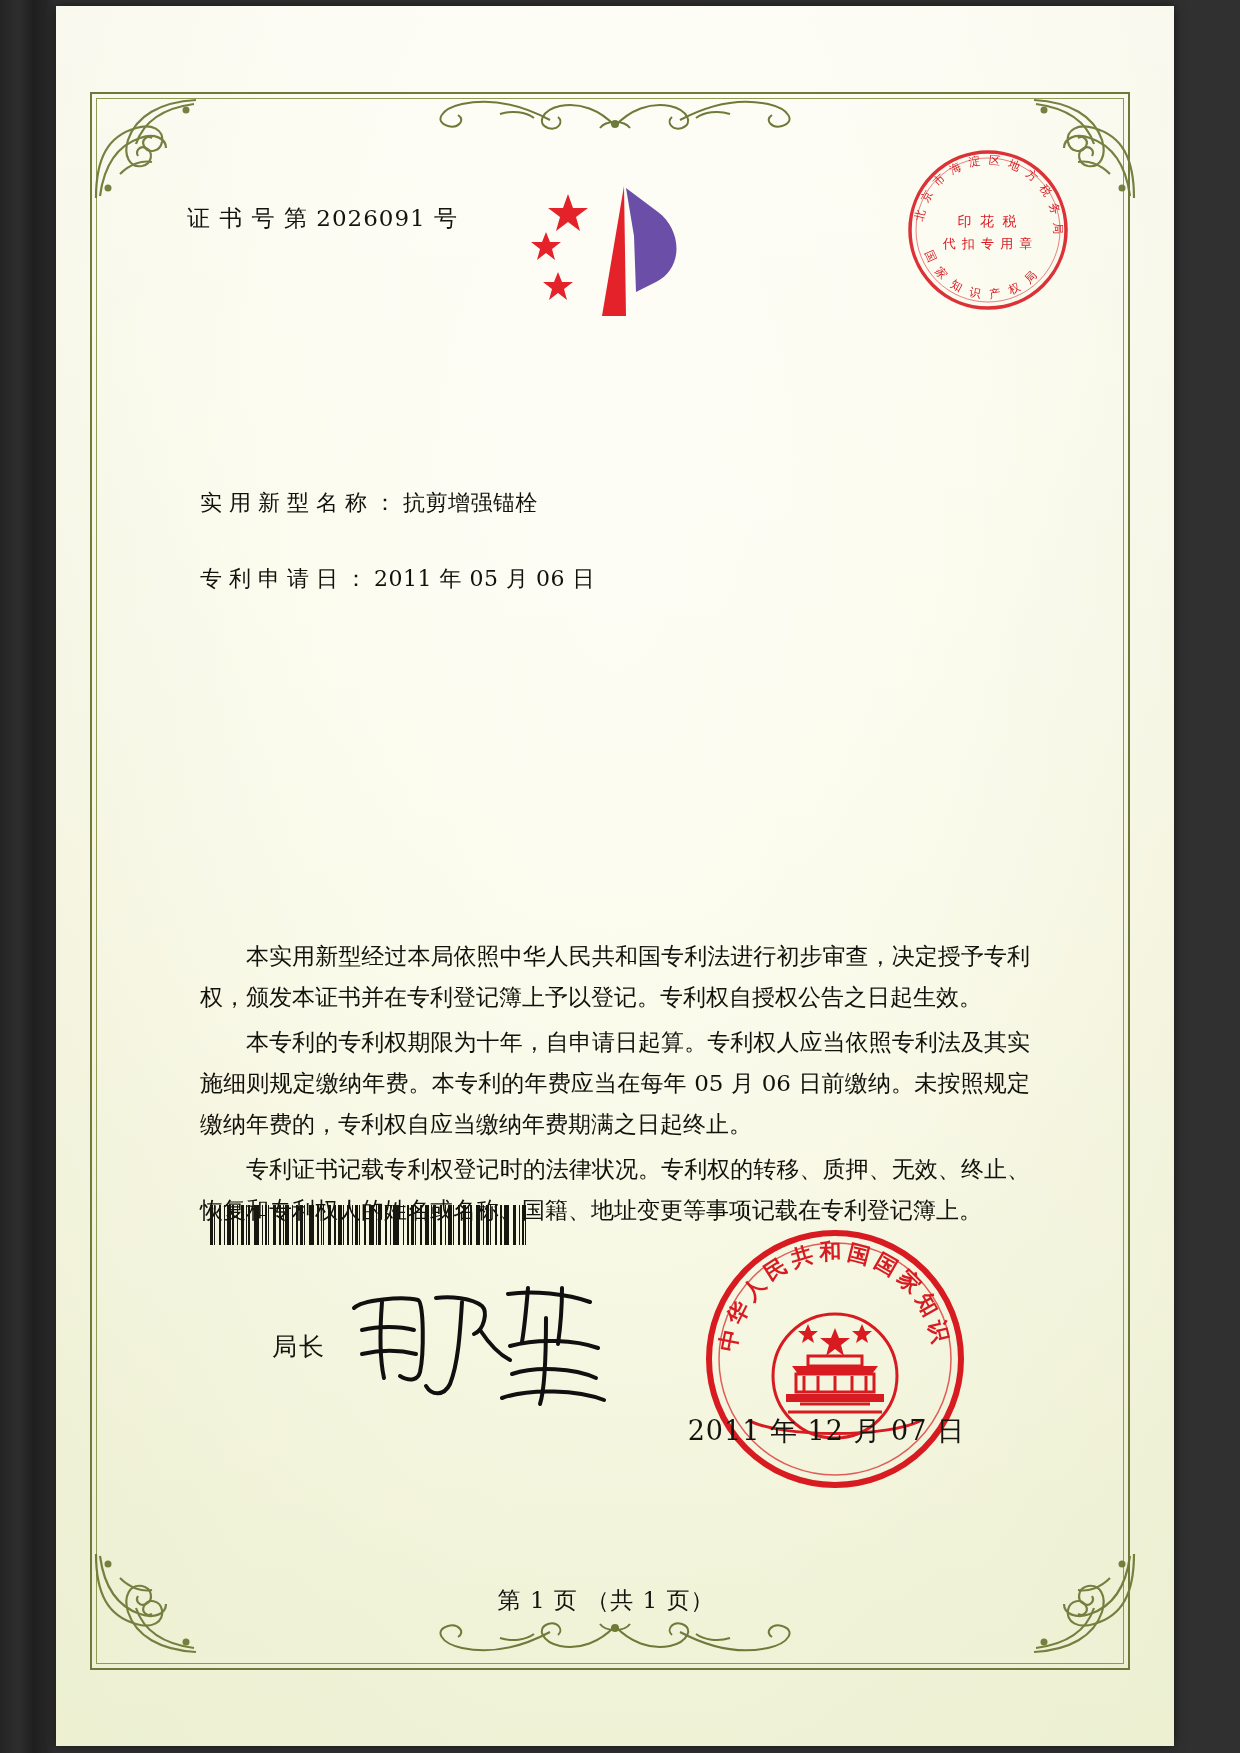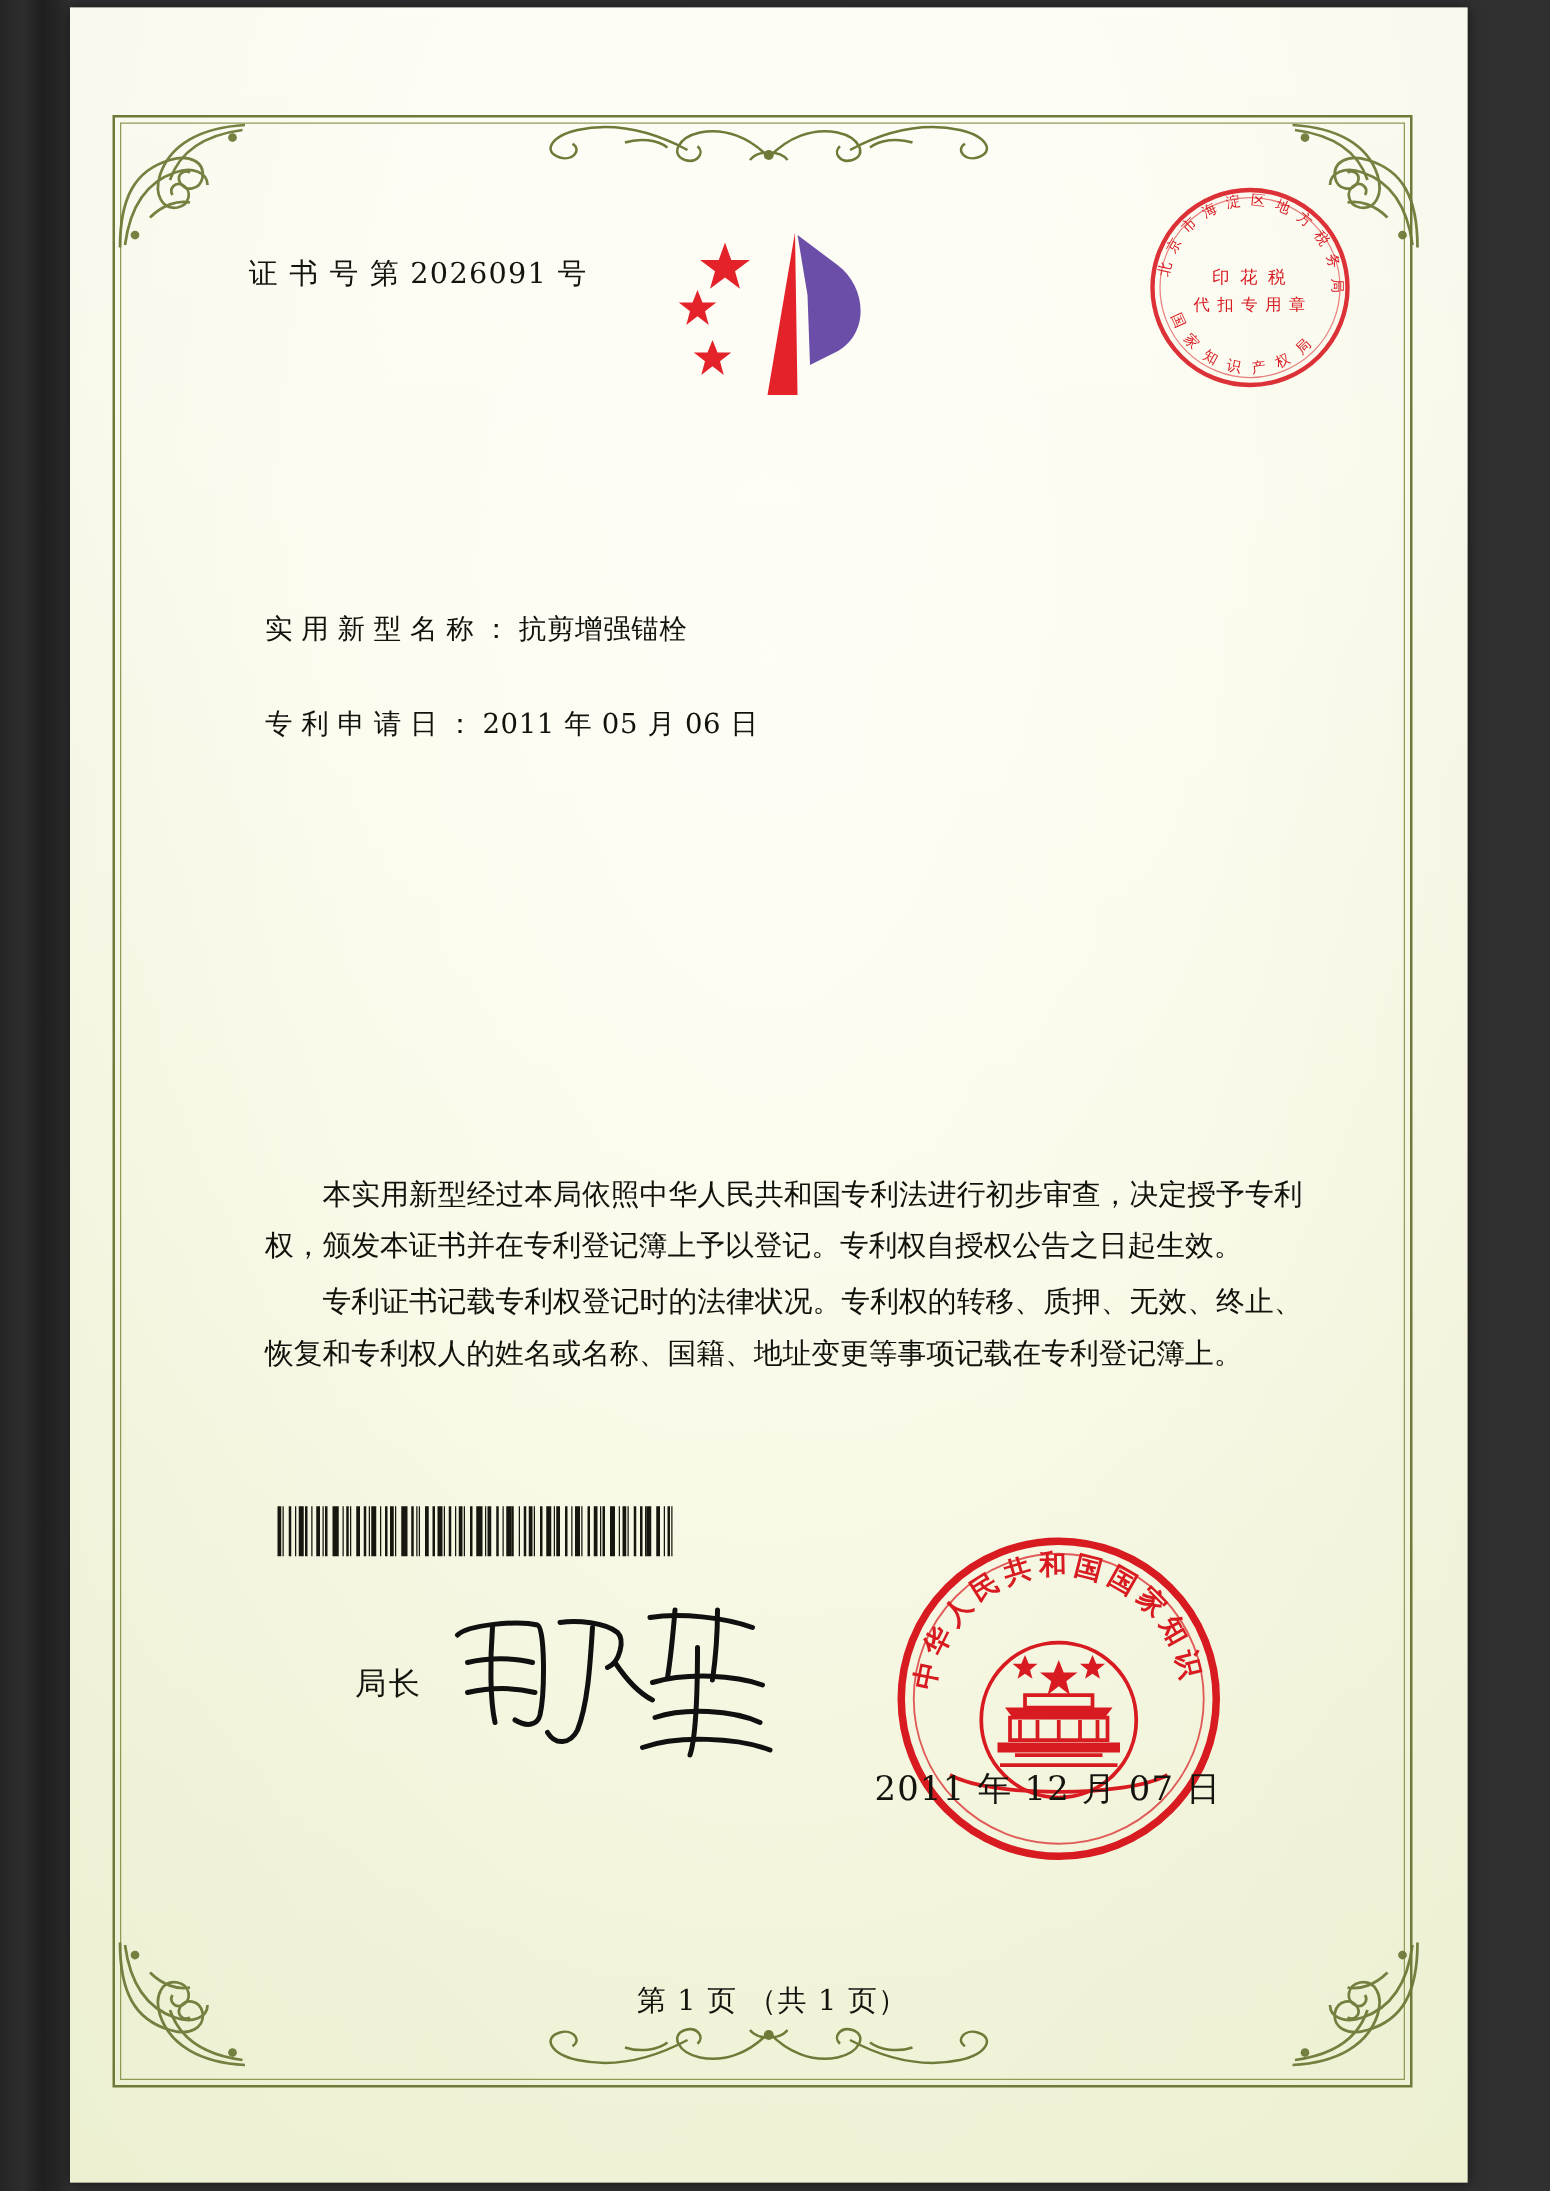--- a/index.html
+++ b/index.html
@@ -69,21 +69,21 @@
     position: absolute;
     left: 50%; transform: translateX(-50%) scaleY(-1);
     bottom: 74px;
     width: 430px; height: 52px;
     color: #6e7a38;
   }
   .bottom-scroll svg { width: 100%; height: 100%; display: block; }
 
   .content {
     position: absolute;
-    left: 48px; top: 92px;
+    left: 36px; top: 92px;
     width: 1028px; height: 1566px;
   }
 
   .cert-no {
     position: absolute;
     left: 95px; top: 105px;
     font-size: 23px;
     letter-spacing: 1px;
     color: #14140f;
     white-space: nowrap;
@@ -310,20 +310,21 @@
         <div class="field">
           <span class="lbl">实用新型名称：</span><span class="val">抗剪增强锚栓</span>
         </div>
         <div class="field">
           <span class="lbl">专利申请日：</span><span class="val">2011 年 05 月 06 日</span>
         </div>
       </div>
 
       <div class="paras">
         <div class="para">本实用新型经过本局依照中华人民共和国专利法进行初步审查，决定授予专利权，颁发本证书并在专利登记簿上予以登记。专利权自授权公告之日起生效。</div>
+        <div class="para">本专利的专利权期限为十年，自申请日起算。专利权人应当依照专利法及其实施细则规定缴纳年费。本专利的年费应当在每年 05 月 06 日前缴纳。未按照规定缴纳年费的，专利权自应当缴纳年费期满之日起终止。</div>
         <div class="para">专利证书记载专利权登记时的法律状况。专利权的转移、质押、无效、终止、恢复和专利权人的姓名或名称、国籍、地址变更等事项记载在专利登记簿上。</div>
       </div>
 
       <div class="barcode" id="barcode">
           <i style="width:3px"></i>
           <i style="width:1px;background:transparent"></i>
           <i style="width:1px"></i>
           <i style="width:4px;background:transparent"></i>
           <i style="width:2px"></i>
           <i style="width:3px;background:transparent"></i>

